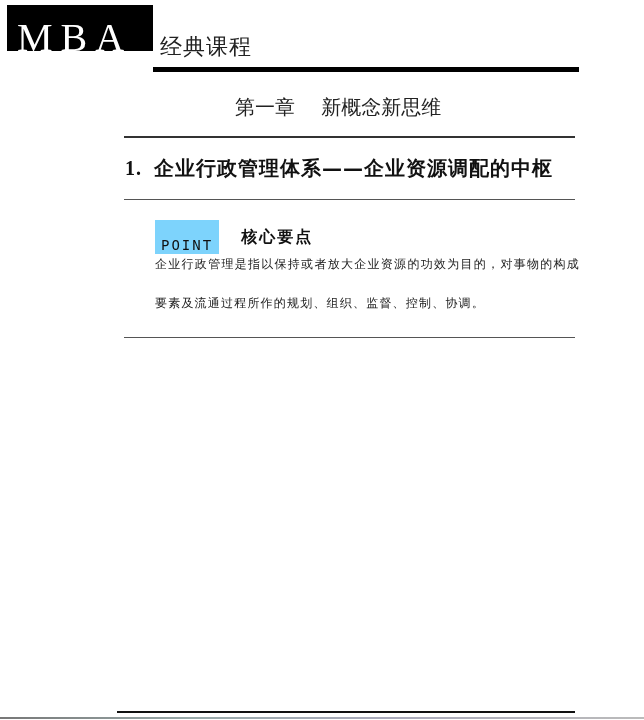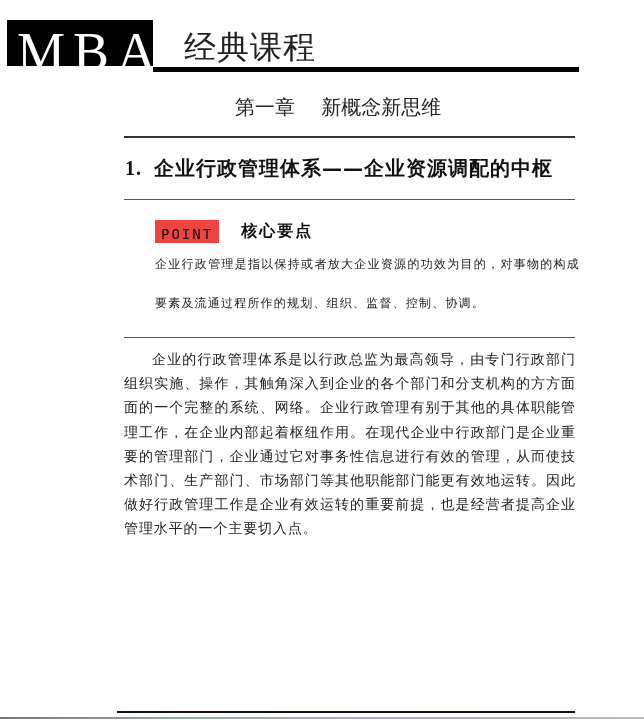--- a/index.html
+++ b/index.html
@@ -12,40 +12,39 @@
       height: 720px;
       position: relative;
       overflow: hidden;
       font-family: "DejaVu Serif", "Liberation Serif", serif;
       color: #1a1a1a;
     }
     .abs { position: absolute; }
 
     
     .mba-block {
-      left: 7px; top: 20px;
+      left: 7px; top: 5px;
       width: 146px; height: 46px;
       background: #000;
       color: #fff;
       font-family: "Liberation Serif", "DejaVu Serif", serif;
-      font-size: 54px;
+      font-size: 40px;
       letter-spacing: 8px;
       line-height: 65px;
       padding-left: 10px;
       box-sizing: border-box;
     }
     .series-title {
       left: 160px; top: 30px;
-      font-size: 32px;
+      font-size: 22px;
       line-height: 34px;
       color: #222;
       letter-spacing: 1px;
       font-family: "DejaVu Sans", "Liberation Sans", sans-serif;
       font-weight: 300;
-      margin-left: 24px;
     }
     .header-rule {
       left: 153px; top: 67px;
       width: 426px; height: 5px;
       background: #000;
     }
     .chapter-title {
       left: 235px; top: 86px;
       font-size: 20px;
       line-height: 26px;
@@ -85,26 +84,26 @@
     }
     .section-heading .num { margin-right: 12px; font-family: "Liberation Serif", serif; }
 
     
     .point-row {
       left: 155px; top: 220px;
       display: flex;
       align-items: center;
     }
     .point-badge {
-      background: #ef4444;
+      background: #7dd3fc;
       color: #111;
       font-family: "DejaVu Sans Mono", "Liberation Mono", monospace;
       font-size: 14px;
       letter-spacing: 2px;
-      padding: 5px 6px 0 6px;
+      padding: 16px 6px 0 6px;
       height: 18px;
       line-height: 18px;
     }
     .point-title {
       margin-left: 22px;
       font-family: "DejaVu Sans", "Liberation Sans", sans-serif;
       font-weight: bold;
       font-size: 16px;
       letter-spacing: 2px;
       color: #111;
@@ -152,17 +151,16 @@
 <div class="abs rule r2"></div>
 
 <div class="abs point-row">
   <span class="point-badge">POINT</span>
   <span class="point-title">核心要点</span>
 </div>
 <div class="abs point-body">企业行政管理是指以保持或者放大企业资源的功效为目的，对事物的构成要素及流通过程所作的规划、组织、监督、控制、协调。</div>
 <div class="abs rule r3"></div>
 
 <div class="abs body-text">
-  <p>企业的行政管理体系是以行政总监为最高领导，由专门行政部门组织实施、操作，其触角深入到企业的各个部门和分支机构的方方面面的一个完整的系统、网络。企业行政管理有别于其他的具体职能管理工作，在企业内部起着枢纽作用。在现代企业中行政部门是企业重要的管理部门，企业通过它对事务性信息进行有效的管理，从而使技术部门、生产部门、市场部门等其他职能部门能更有效地运转。因此做好行政管理工作是企业有效运转的重要前提，也是经营者提高企业管理水平的一个主要切入点。</p>
 </div>
 
 <div class="abs rule footer"></div>
 <div class="abs scan-edge"></div>
 
 </body></html>

